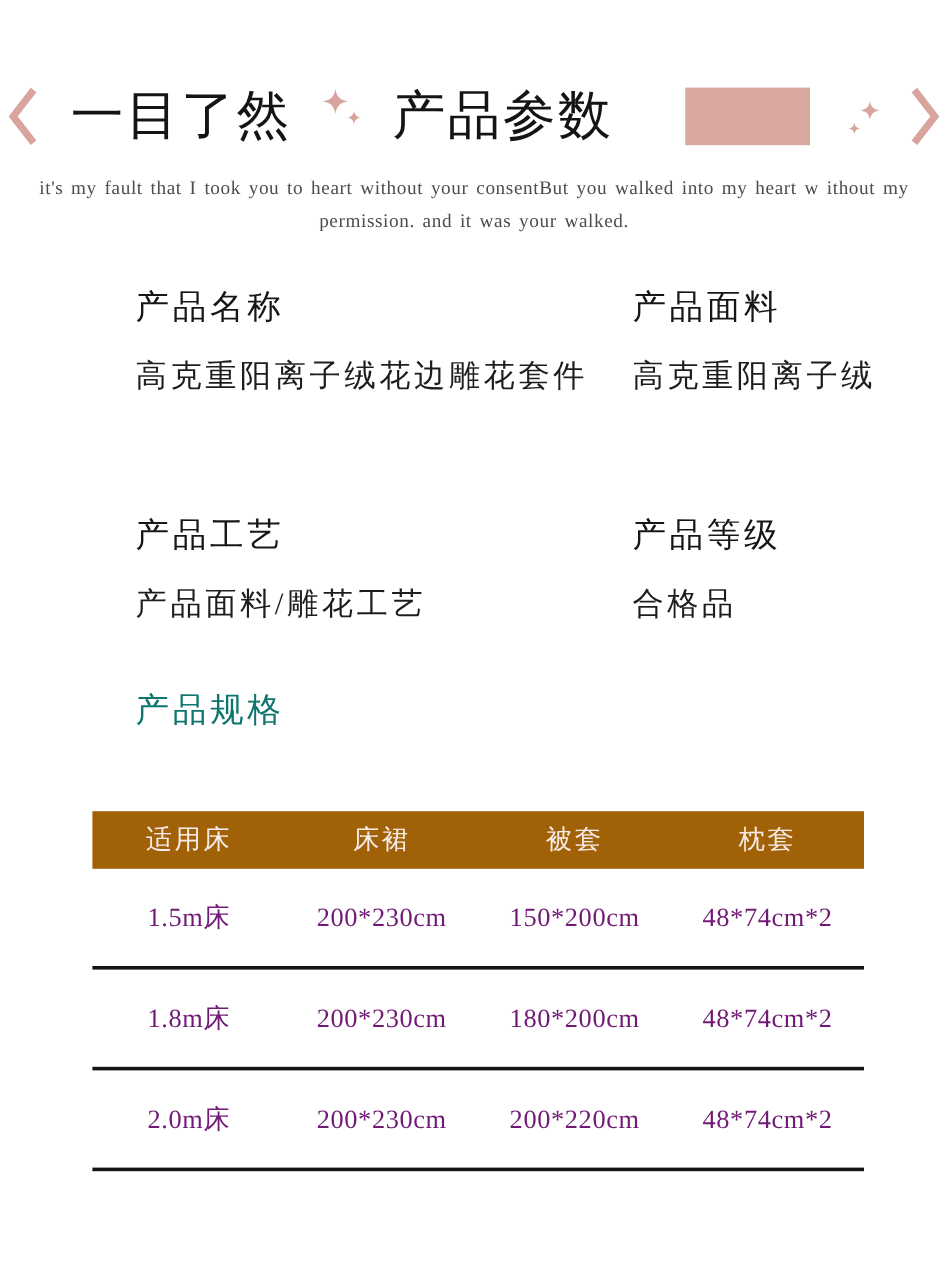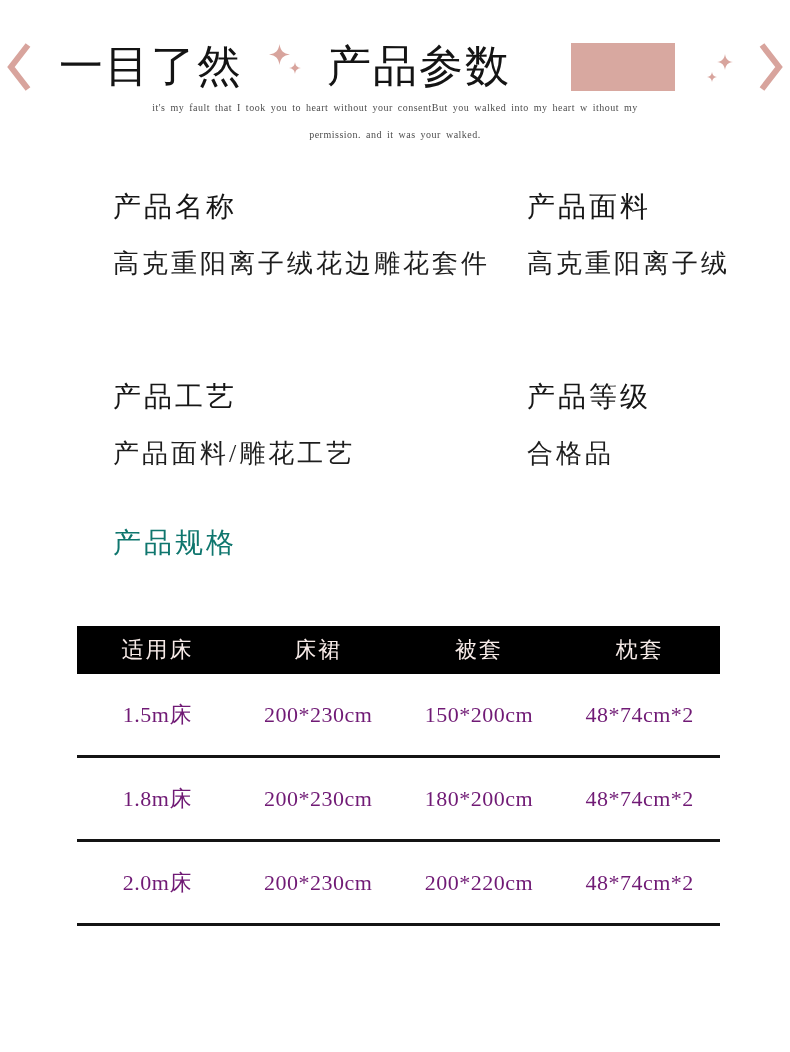--- a/index.html
+++ b/index.html
@@ -12,21 +12,21 @@
     font-family: "Liberation Serif", "DejaVu Serif", serif;
     color: #1c1c1c;
     overflow: hidden;
   }
 
   
   .title-row {
     display: flex;
     align-items: center;
     justify-content: center;
-    padding-top: 40px;
+    padding-top: 70px;
     gap: 22px;
   }
   .title-text {
     font-size: 44px;
     letter-spacing: 2px;
     color: #141414;
     white-space: nowrap;
     line-height: 1.1;
   }
   .title-left { margin-left: 6px; }
@@ -38,22 +38,23 @@
     flex: 0 0 auto;
   }
   .sparkle-cluster { position: relative; flex: 0 0 auto; }
   .cluster-mid { width: 36px; height: 54px; margin: 0 2px; }
   .cluster-right { width: 30px; height: 54px; margin-left: 10px; }
   .sparkle { position: absolute; display: block; }
   .chevron { flex: 0 0 auto; display: block; }
 
   
   .subtitle {
+    margin-top: 20px;
     text-align: center;
-    font-size: 10px;
+    font-size: 16px;
     letter-spacing: 0.5px;
     word-spacing: 2px;
     color: #4d4d4d;
     line-height: 27px;
   }
   .subtitle p { margin: 0; }
 
   
   .specs-grid {
     margin: 42px 0 0 113px;
@@ -84,21 +85,21 @@
   }
 
   
   .size-table {
     margin: 66px 0 0 77px;
     width: 643px;
   }
   .thead {
     display: grid;
     grid-template-columns: repeat(4, 1fr);
-    background: #000000;
+    background: #a16207;
     height: 48px;
     align-items: center;
     text-align: center;
     color: #f7ebe8;
     font-size: 22px;
     letter-spacing: 2px;
   }
   .trow {
     display: grid;
     grid-template-columns: repeat(4, 1fr);

